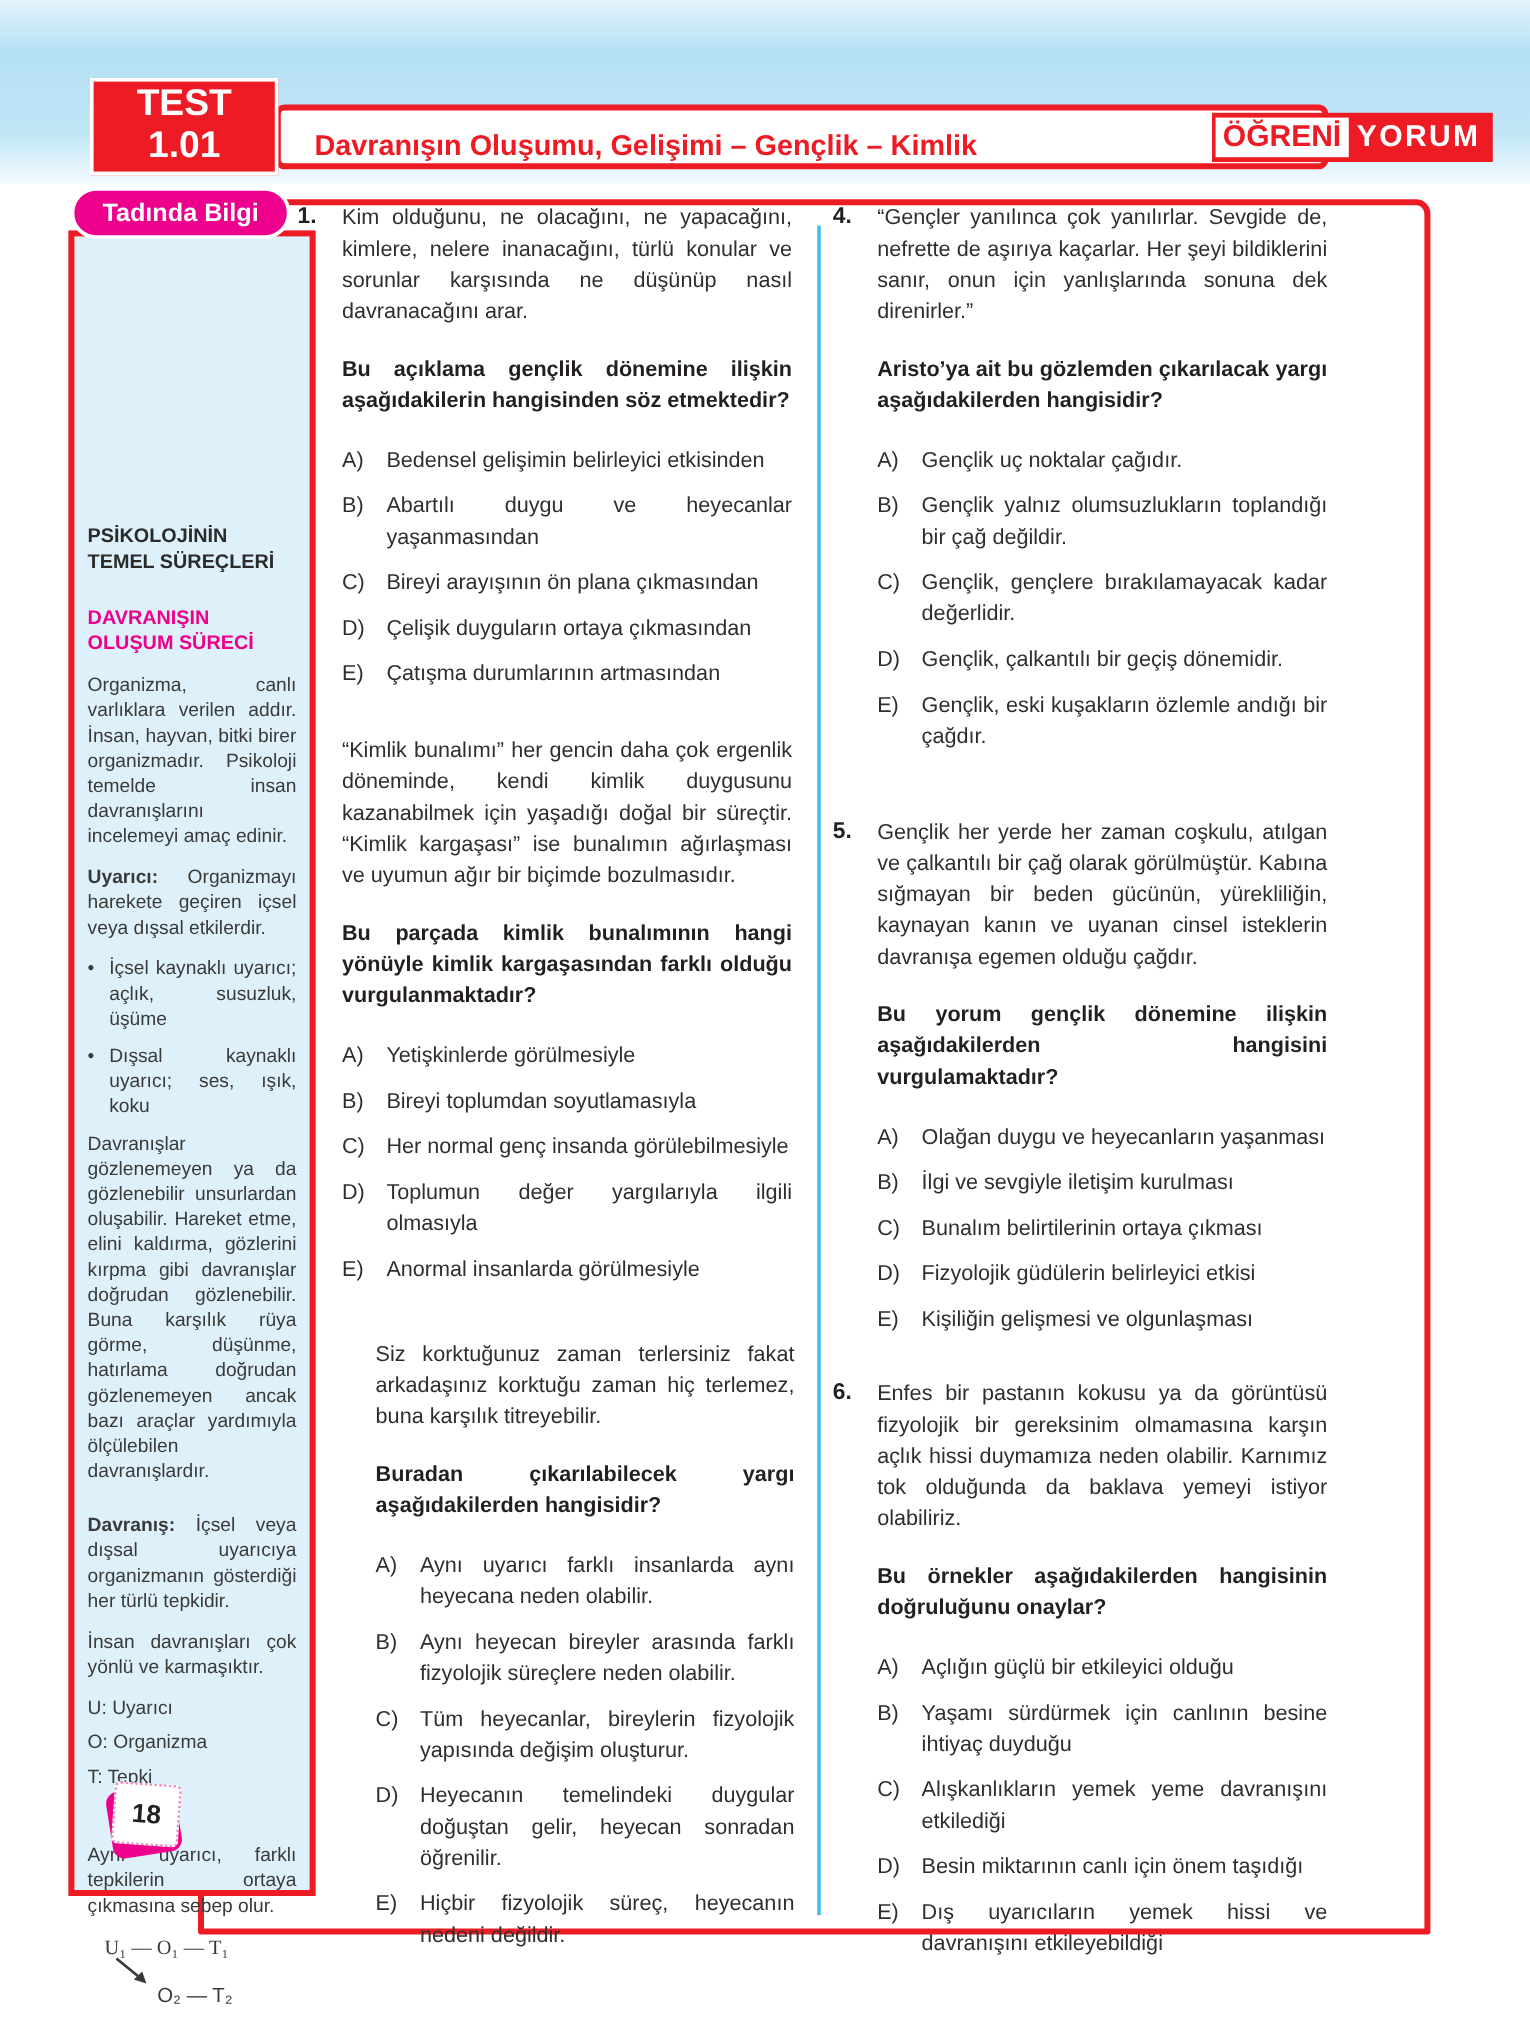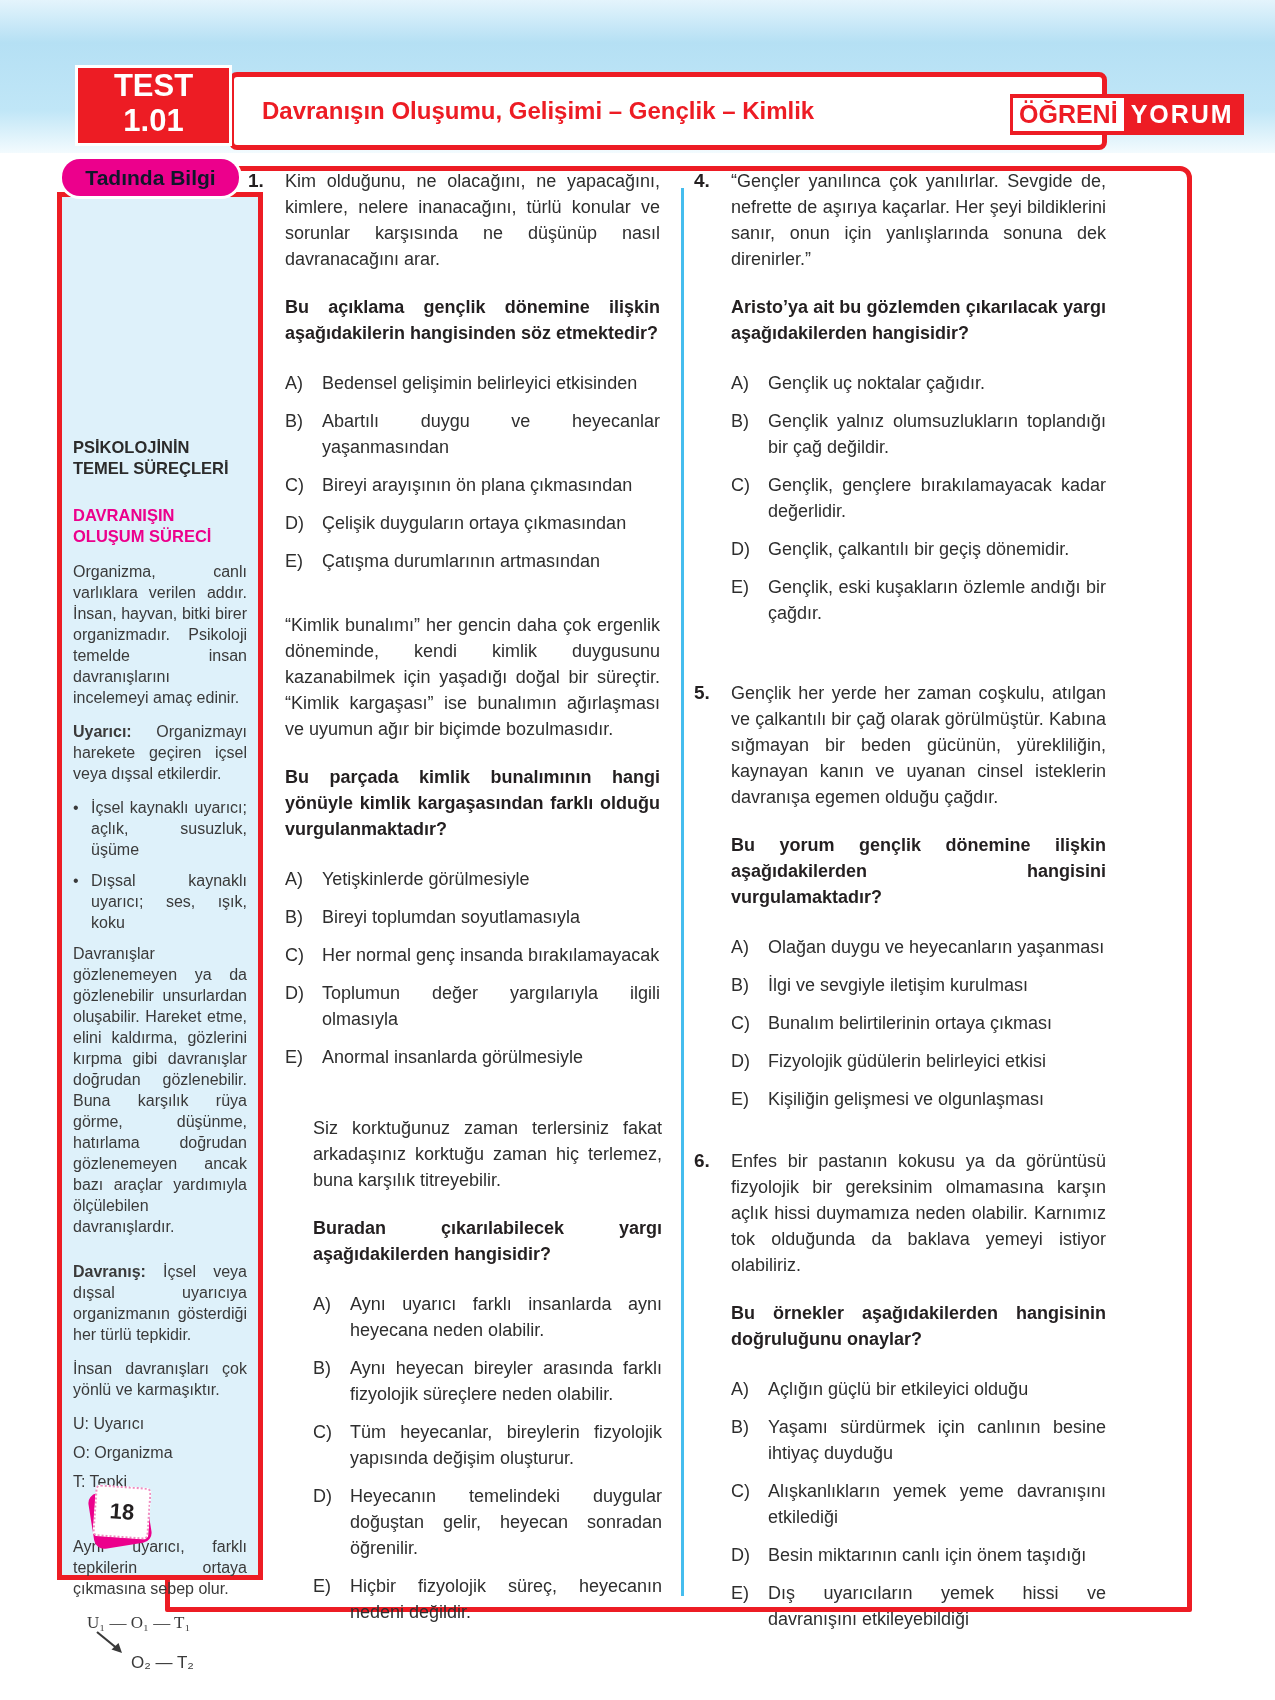--- a/index.html
+++ b/index.html
@@ -6,23 +6,23 @@
   .page { position:relative; width:1275px; height:1700px; background:#ffffff;
           font-family:"Liberation Sans", sans-serif; overflow:hidden; }
 
   
   .top-band { position:absolute; left:0; top:0; width:1275px; height:153px;
               background:linear-gradient(180deg,#e4f4fc 0%,#b5e0f4 28%,#c0e6f7 72%,#f3fbfe 100%); }
   .test-box { position:absolute; left:75px; top:65px; width:157px; height:81px; box-sizing:border-box;
               background:#ed1c24; border:3px solid #ffffff; color:#fff; z-index:3;
               display:flex; flex-direction:column; align-items:center; justify-content:flex-start;
               font-weight:bold; font-size:31px; line-height:35px; }
-  .title-bar { position:absolute; left:229px; top:72px; width:878px; height:78px; box-sizing:border-box;
+  .title-bar { position:absolute; left:229px; top:87px; width:878px; height:54px; box-sizing:border-box;
                background:#ffffff; border:5px solid #ed1c24; border-radius:8px; z-index:2;
-               display:flex; align-items:center; padding-left:28px; }
+               display:flex; align-items:flex-end; padding-left:28px; }
   .title-bar .title { color:#ed1c24; font-size:24px; font-weight:bold; }
   .brand { position:absolute; left:1010px; top:94px; height:41px; box-sizing:border-box; z-index:4;
            background:#ed1c24; display:flex; align-items:center; padding:3px 10px 3px 3px; }
   .brand-left { background:#ffffff; color:#ed1c24; font-weight:bold; font-size:25px; padding:2px 6px; }
   .brand-right { color:#ffffff; font-weight:bold; font-size:25px; letter-spacing:2px; margin-left:7px; }
 
   
   .frame { position:absolute; left:165px; top:166px; width:1027px; height:1446px; box-sizing:border-box;
            border:5px solid #ed1c24; border-radius:12px 12px 2px 2px; background:#ffffff; z-index:1; }
   .divider { position:absolute; left:681px; top:188px; width:3px; height:1408px; background:#45bdee; z-index:2; }
@@ -36,21 +36,21 @@
   .qprompt { margin:0 0 24px 0; font-weight:bold; color:#231f20; text-align:justify; }
   .opt { display:flex; margin-bottom:12px; }
   .opt-letter { width:37px; flex-shrink:0; }
   .opt-text { flex:1; text-align:justify; }
   .q1 { top:8px; } .q2 { top:452px; } .q3 { top:955px;gap:28px; }
   .q4 { top:8px; } .q5 { top:520px; } .q6 { top:988px; }
 
   
   .info-badge { position:absolute; left:62px; top:159px; width:177px; height:37px; z-index:5;
                 background:#ec008c; border-radius:18px; box-shadow:0 0 0 3px #ffffff;
-                color:#0f172a; font-weight:bold; font-size:21px;
+                color:#ffffff; font-weight:bold; font-size:21px;
                 display:flex; align-items:center; justify-content:center;text-align:center; }
   .sidebar { position:absolute; left:57px; top:192px; width:206px; height:1388px; box-sizing:border-box;
              background:#def1fa; border:5px solid #ed1c24; z-index:4;
              padding:240px 11px 10px 11px; font-size:16px; line-height:21px; color:#3a3a3a; }
   .sb-h1 { font-weight:bold; color:#2b2b2b; font-size:16.5px; margin:0 0 26px 0; text-align:justify; }
   .sb-h2 { font-weight:bold; color:#ec008c; font-size:16.5px; margin:0 0 14px 0; }
   .sb-p { margin:0 0 13px 0; text-align:justify; }
   .sb-bullet { display:flex; margin:0 0 10px 0; }
   .sb-bullet::before { content:"\2022"; width:18px; flex-shrink:0; }
   .sb-bullet span { flex:1; text-align:justify; }
@@ -133,21 +133,21 @@
         <div class="opt">
             <span class="opt-letter">A)</span>
             <span class="opt-text">Yetişkinlerde görülmesiyle</span>
           </div>
         <div class="opt">
             <span class="opt-letter">B)</span>
             <span class="opt-text">Bireyi toplumdan soyutlamasıyla</span>
           </div>
         <div class="opt">
             <span class="opt-letter">C)</span>
-            <span class="opt-text">Her normal genç insanda bırakılamayacak</span>
+            <span class="opt-text">Her normal genç insanda görülebilmesiyle</span>
           </div>
         <div class="opt">
             <span class="opt-letter">D)</span>
             <span class="opt-text">Toplumun değer yargılarıyla ilgili olmasıyla</span>
           </div>
         <div class="opt">
             <span class="opt-letter">E)</span>
             <span class="opt-text">Anormal insanlarda görülmesiyle</span>
           </div>
       </div>

